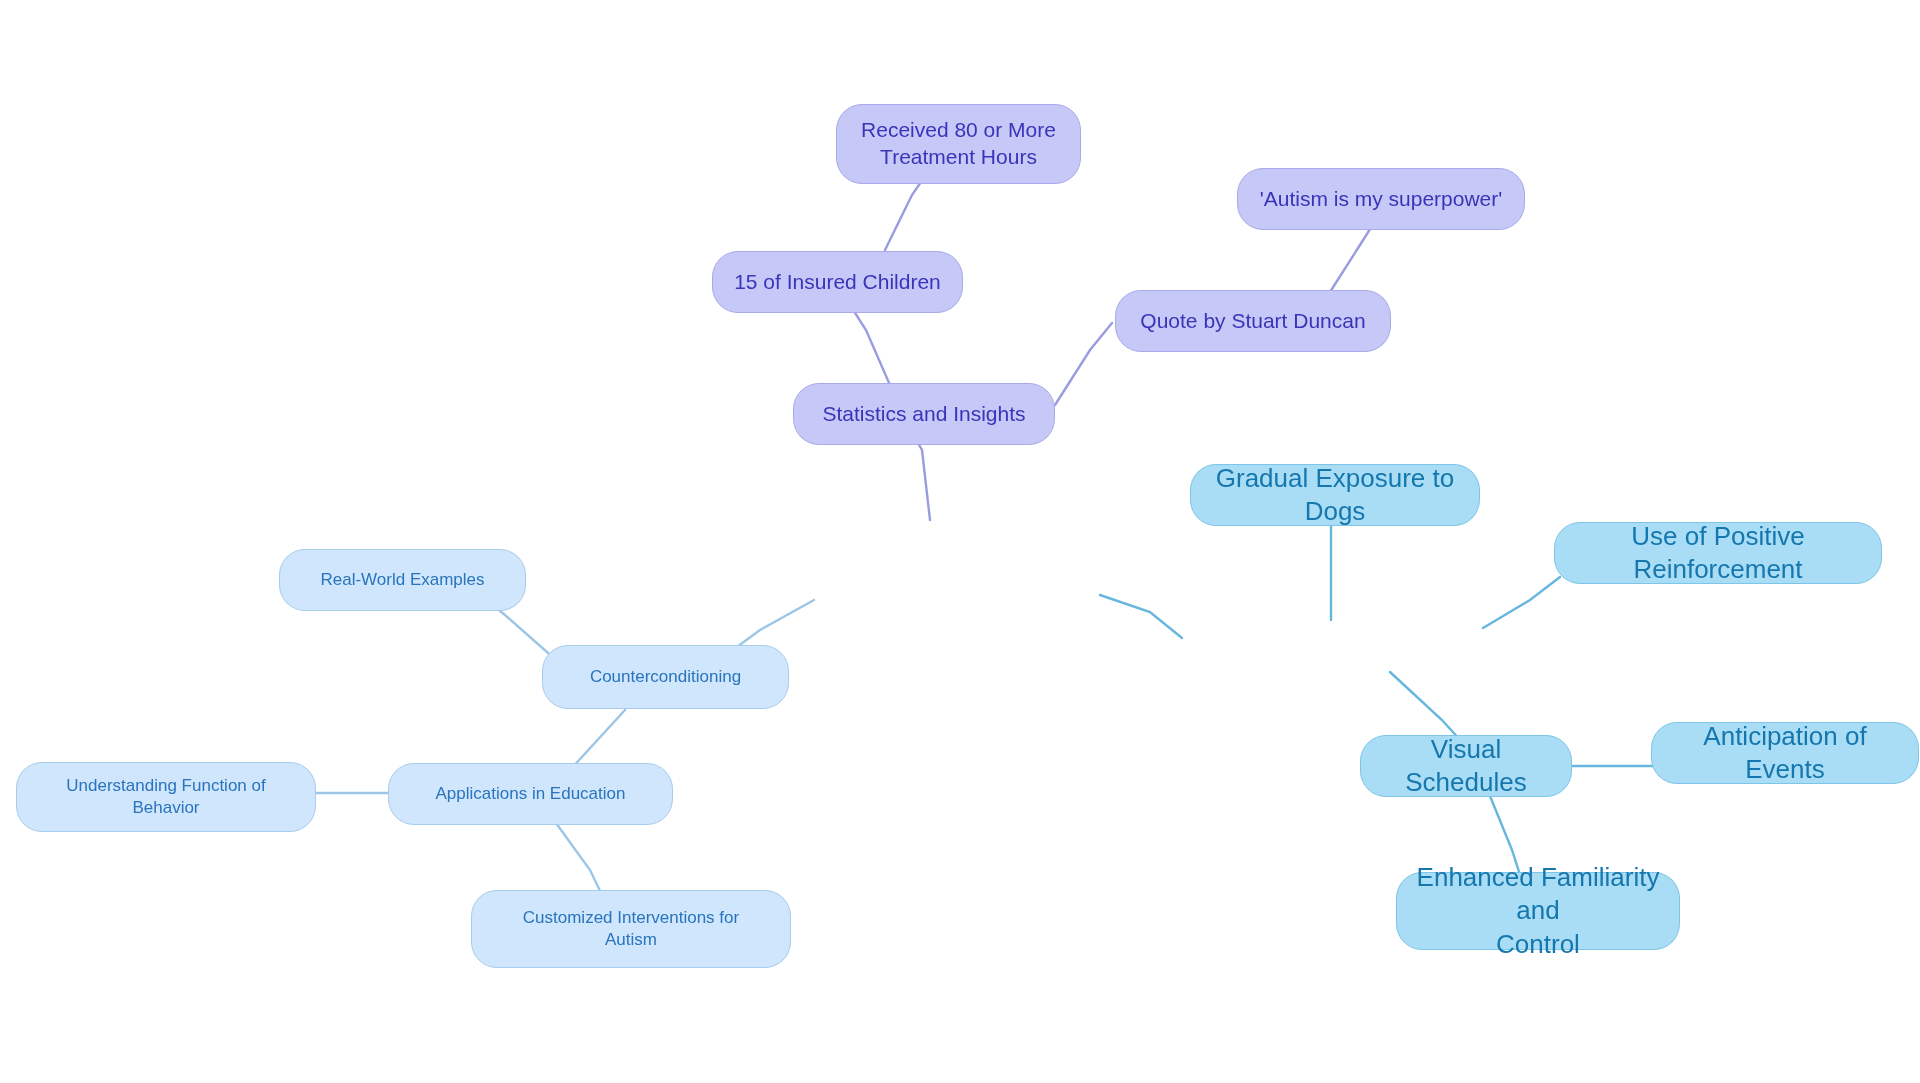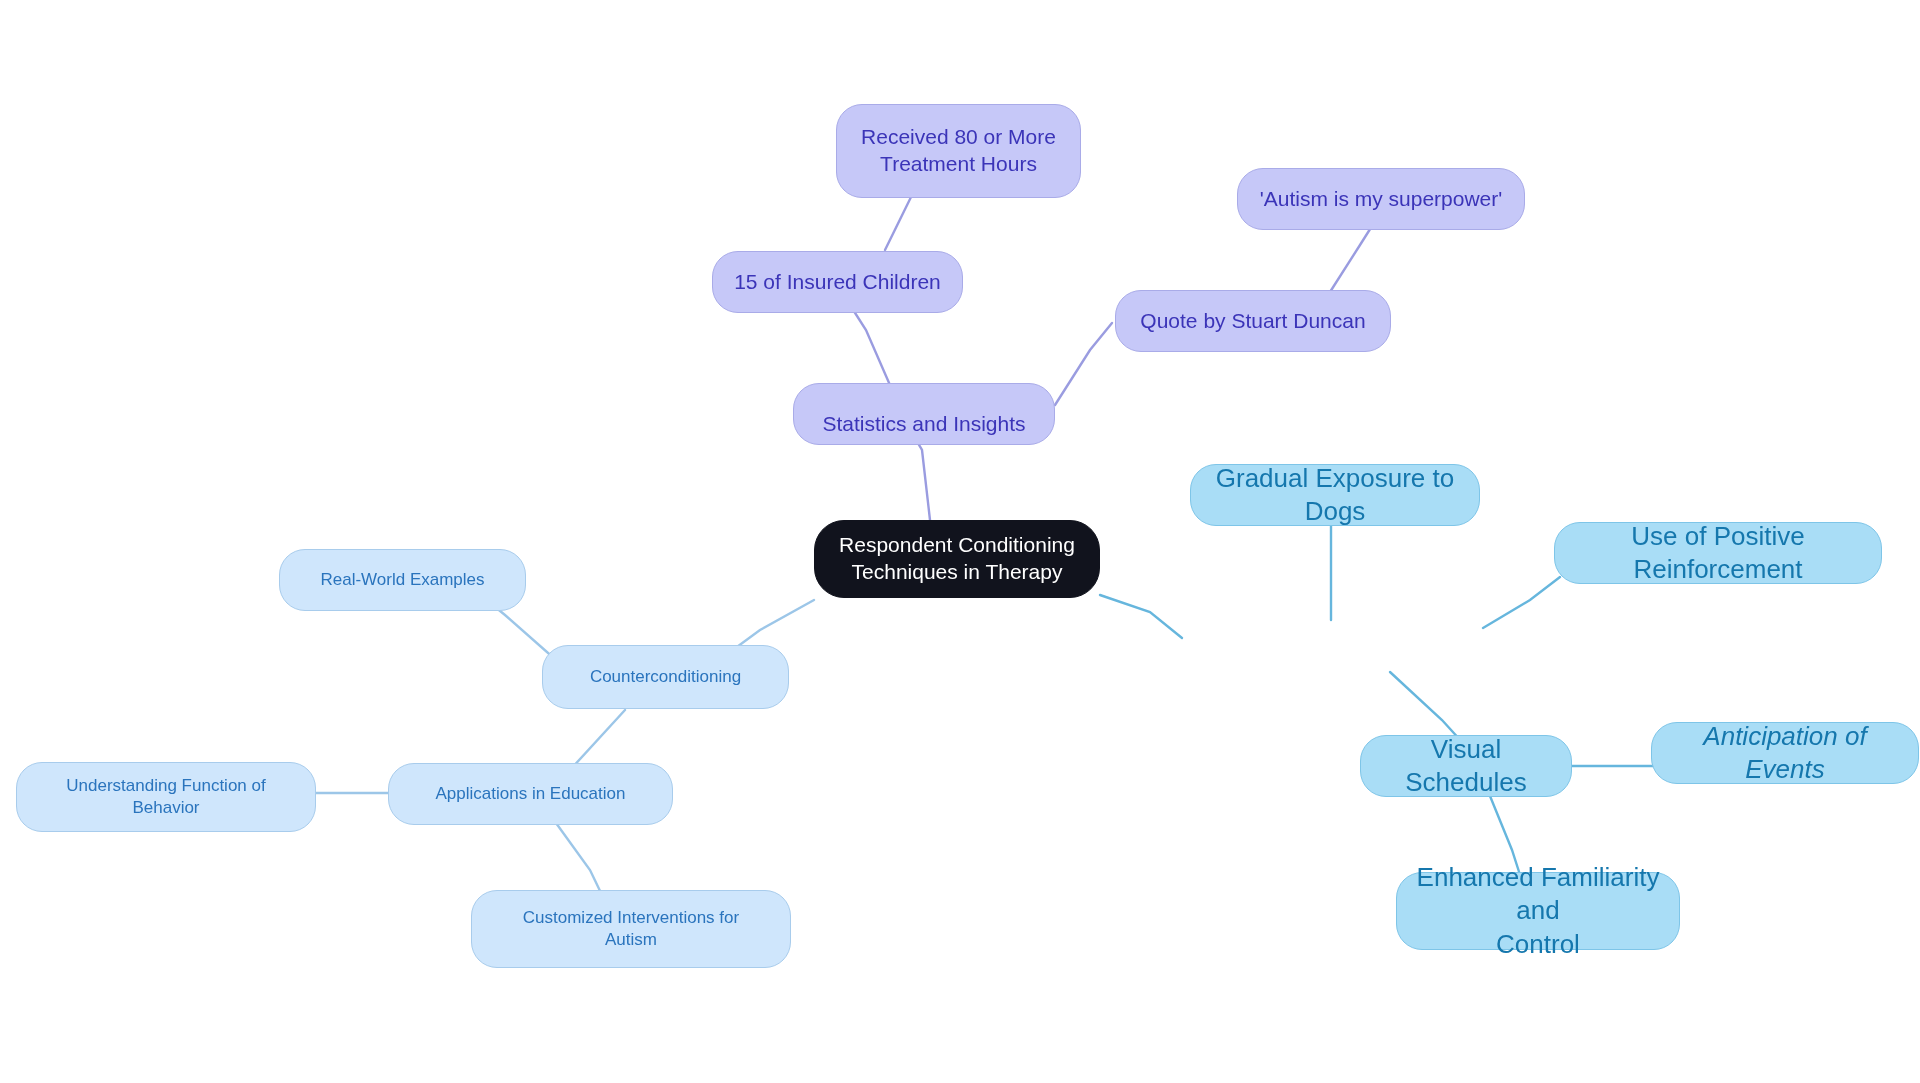--- a/index.html
+++ b/index.html
@@ -85,34 +85,30 @@
       <path stroke="#66b6dd" d="M 1490 796 L 1512 850 L 1521 878"></path>
 
       <path stroke="#9cc6e8" d="M 814 600 L 760 630 L 726 655"></path>
       <path stroke="#9cc6e8" d="M 556 660 L 505 615 L 484 598"></path>
       <path stroke="#9cc6e8" d="M 625 710 L 570 770 L 552 790"></path>
       <path stroke="#9cc6e8" d="M 388 793 L 340 793 L 316 793"></path>
       <path stroke="#9cc6e8" d="M 556 823 L 590 870 L 602 895"></path>
     </g>
   </svg>
 
-  <div class="node node-root" style="left:814px; top:520px; width:286px; height:78px;">
-    <span>Respondent Conditioning
-Techniques in Therapy</span>
-  </div>
 
-  <div class="node node-purple" style="left:793px; top:383px; width:262px; height:62px;align-items:flex-end;">
+  <div class="node node-purple" style="left:793px; top:383px; width:262px; height:62px;">
     <span>Statistics and Insights</span>
   </div>
 
   <div class="node node-purple" style="left:712px; top:251px; width:251px; height:62px;">
     <span>15 of Insured Children</span>
   </div>
 
-  <div class="node node-purple" style="left:836px; top:104px; width:245px; height:94px;">
+  <div class="node node-purple" style="left:836px; top:104px; width:245px; height:80px;">
     <span>Received 80 or More
 Treatment Hours</span>
   </div>
 
   <div class="node node-purple" style="left:1115px; top:290px; width:276px; height:62px;">
     <span>Quote by Stuart Duncan</span>
   </div>
 
   <div class="node node-purple" style="left:1237px; top:168px; width:288px; height:62px;">
     <span>'Autism is my superpower'</span>
@@ -124,21 +120,21 @@
   </div>
 
   <div class="node node-sky" style="left:1554px; top:522px; width:328px; height:62px;">
     <span>Use of Positive Reinforcement</span>
   </div>
 
   <div class="node node-sky" style="left:1360px; top:735px; width:212px; height:62px;">
     <span>Visual Schedules</span>
   </div>
 
-  <div class="node node-sky" style="left:1651px; top:722px; width:268px; height:62px;font-style:italic;">
+  <div class="node node-sky" style="left:1651px; top:722px; width:268px; height:62px;">
     <span>Anticipation of Events</span>
   </div>
 
   <div class="node node-sky" style="left:1396px; top:872px; width:284px; height:78px;">
     <span>Enhanced Familiarity and
 Control</span>
   </div>
 
   <div class="node node-pale" style="left:542px; top:645px; width:247px; height:64px;">
     <span>Counterconditioning</span>

